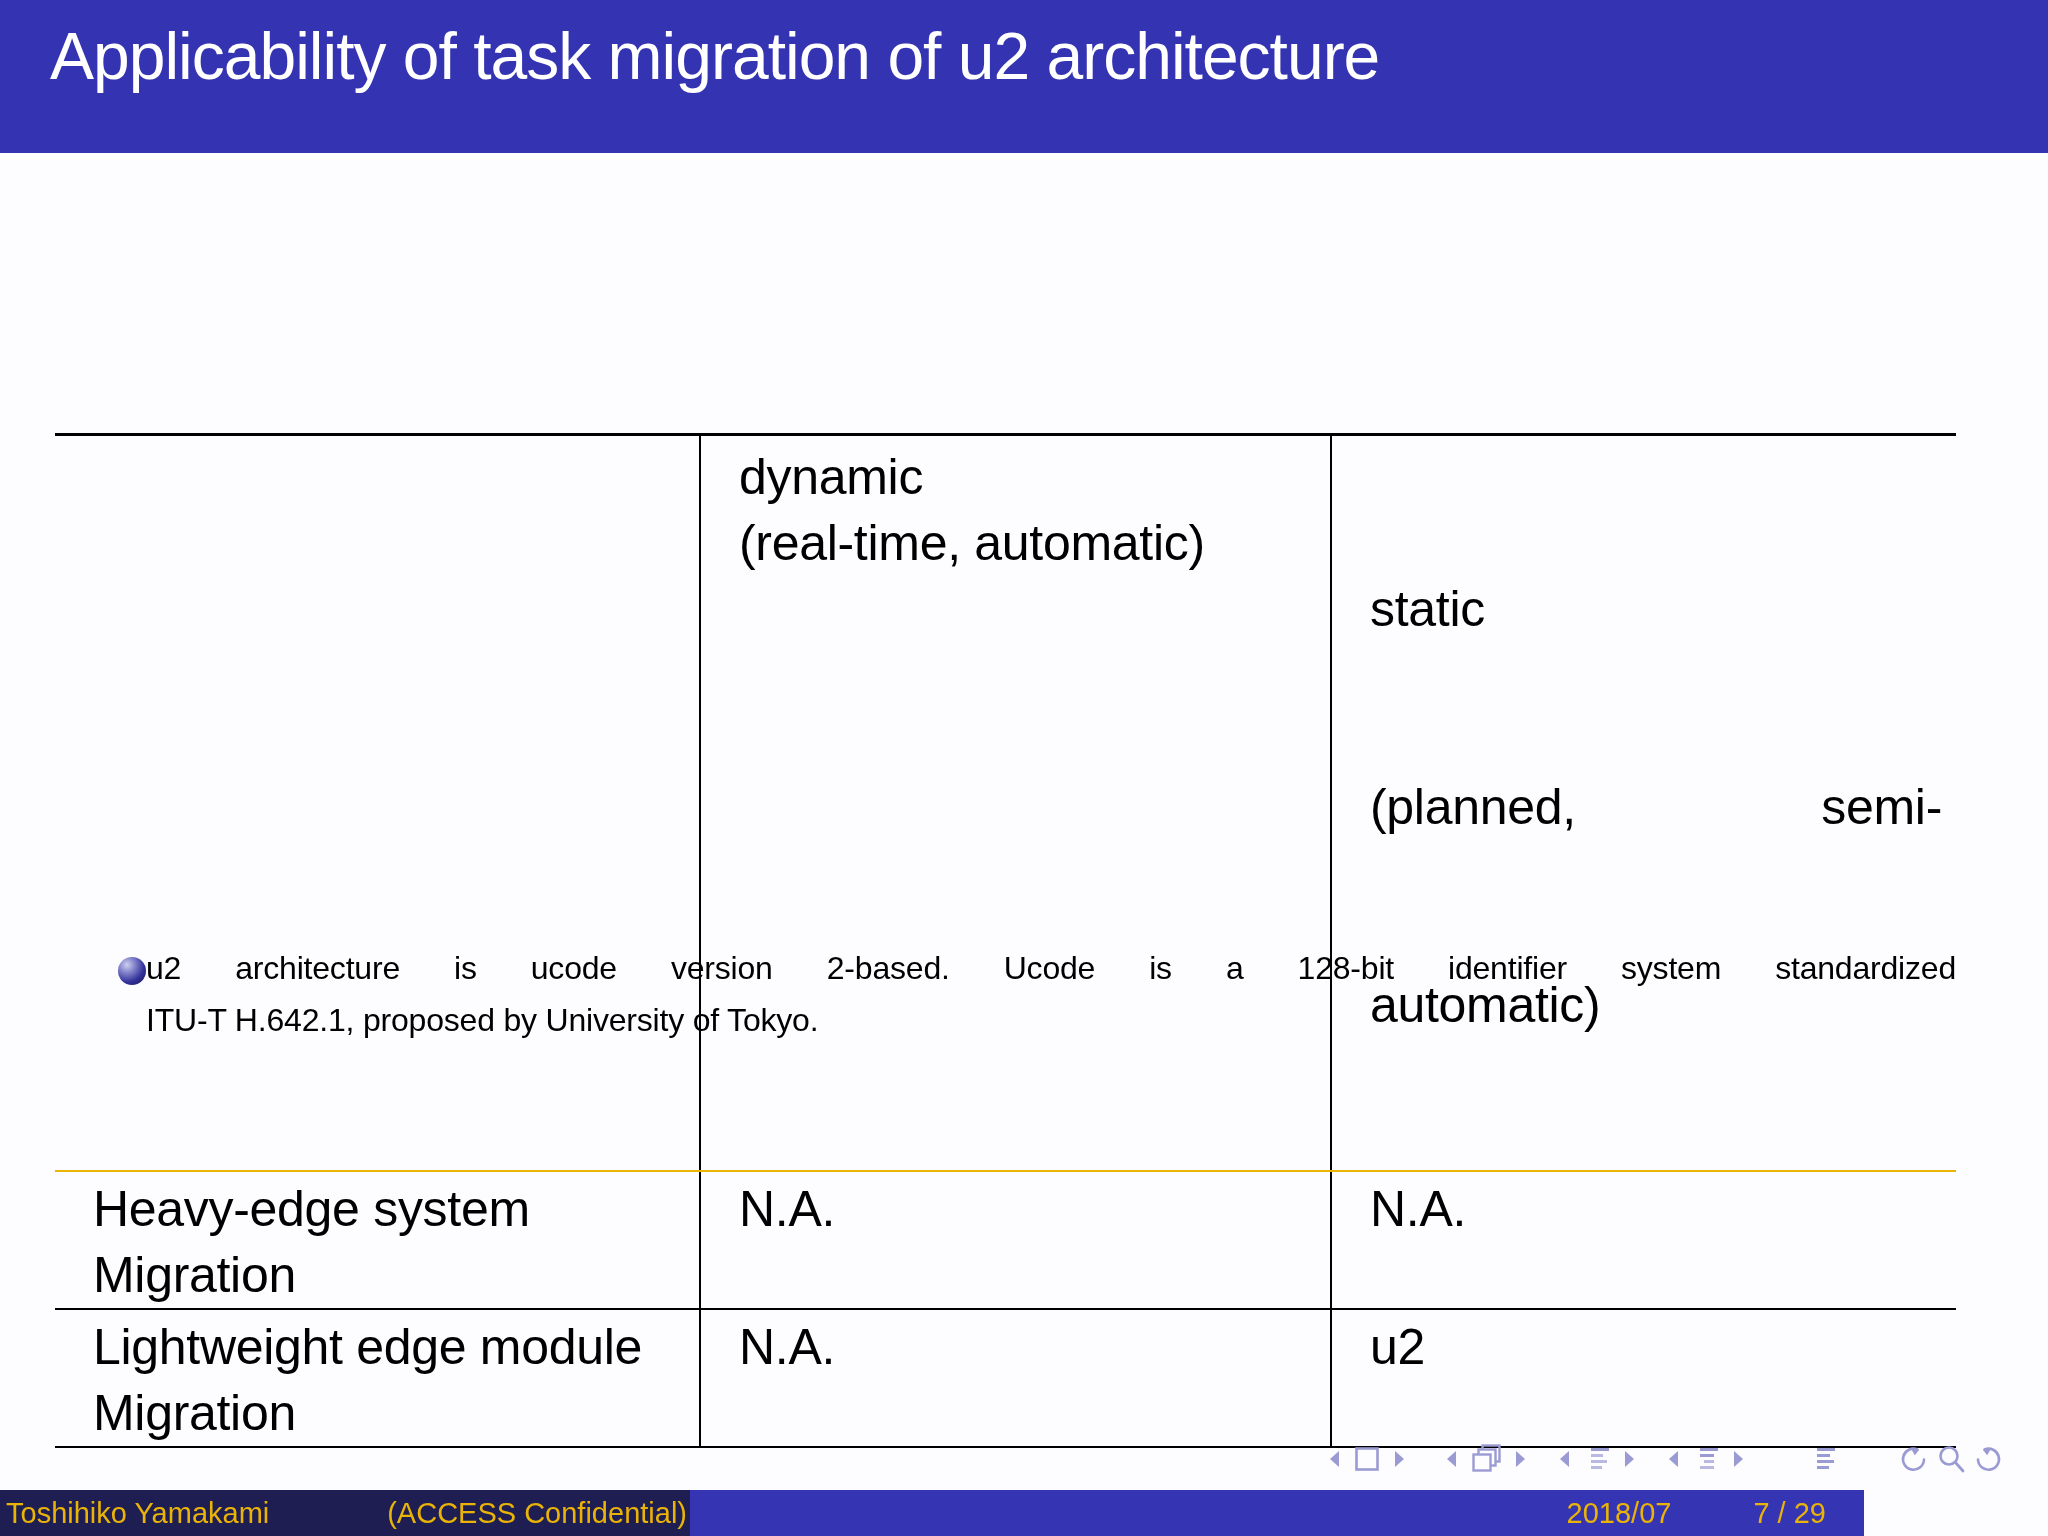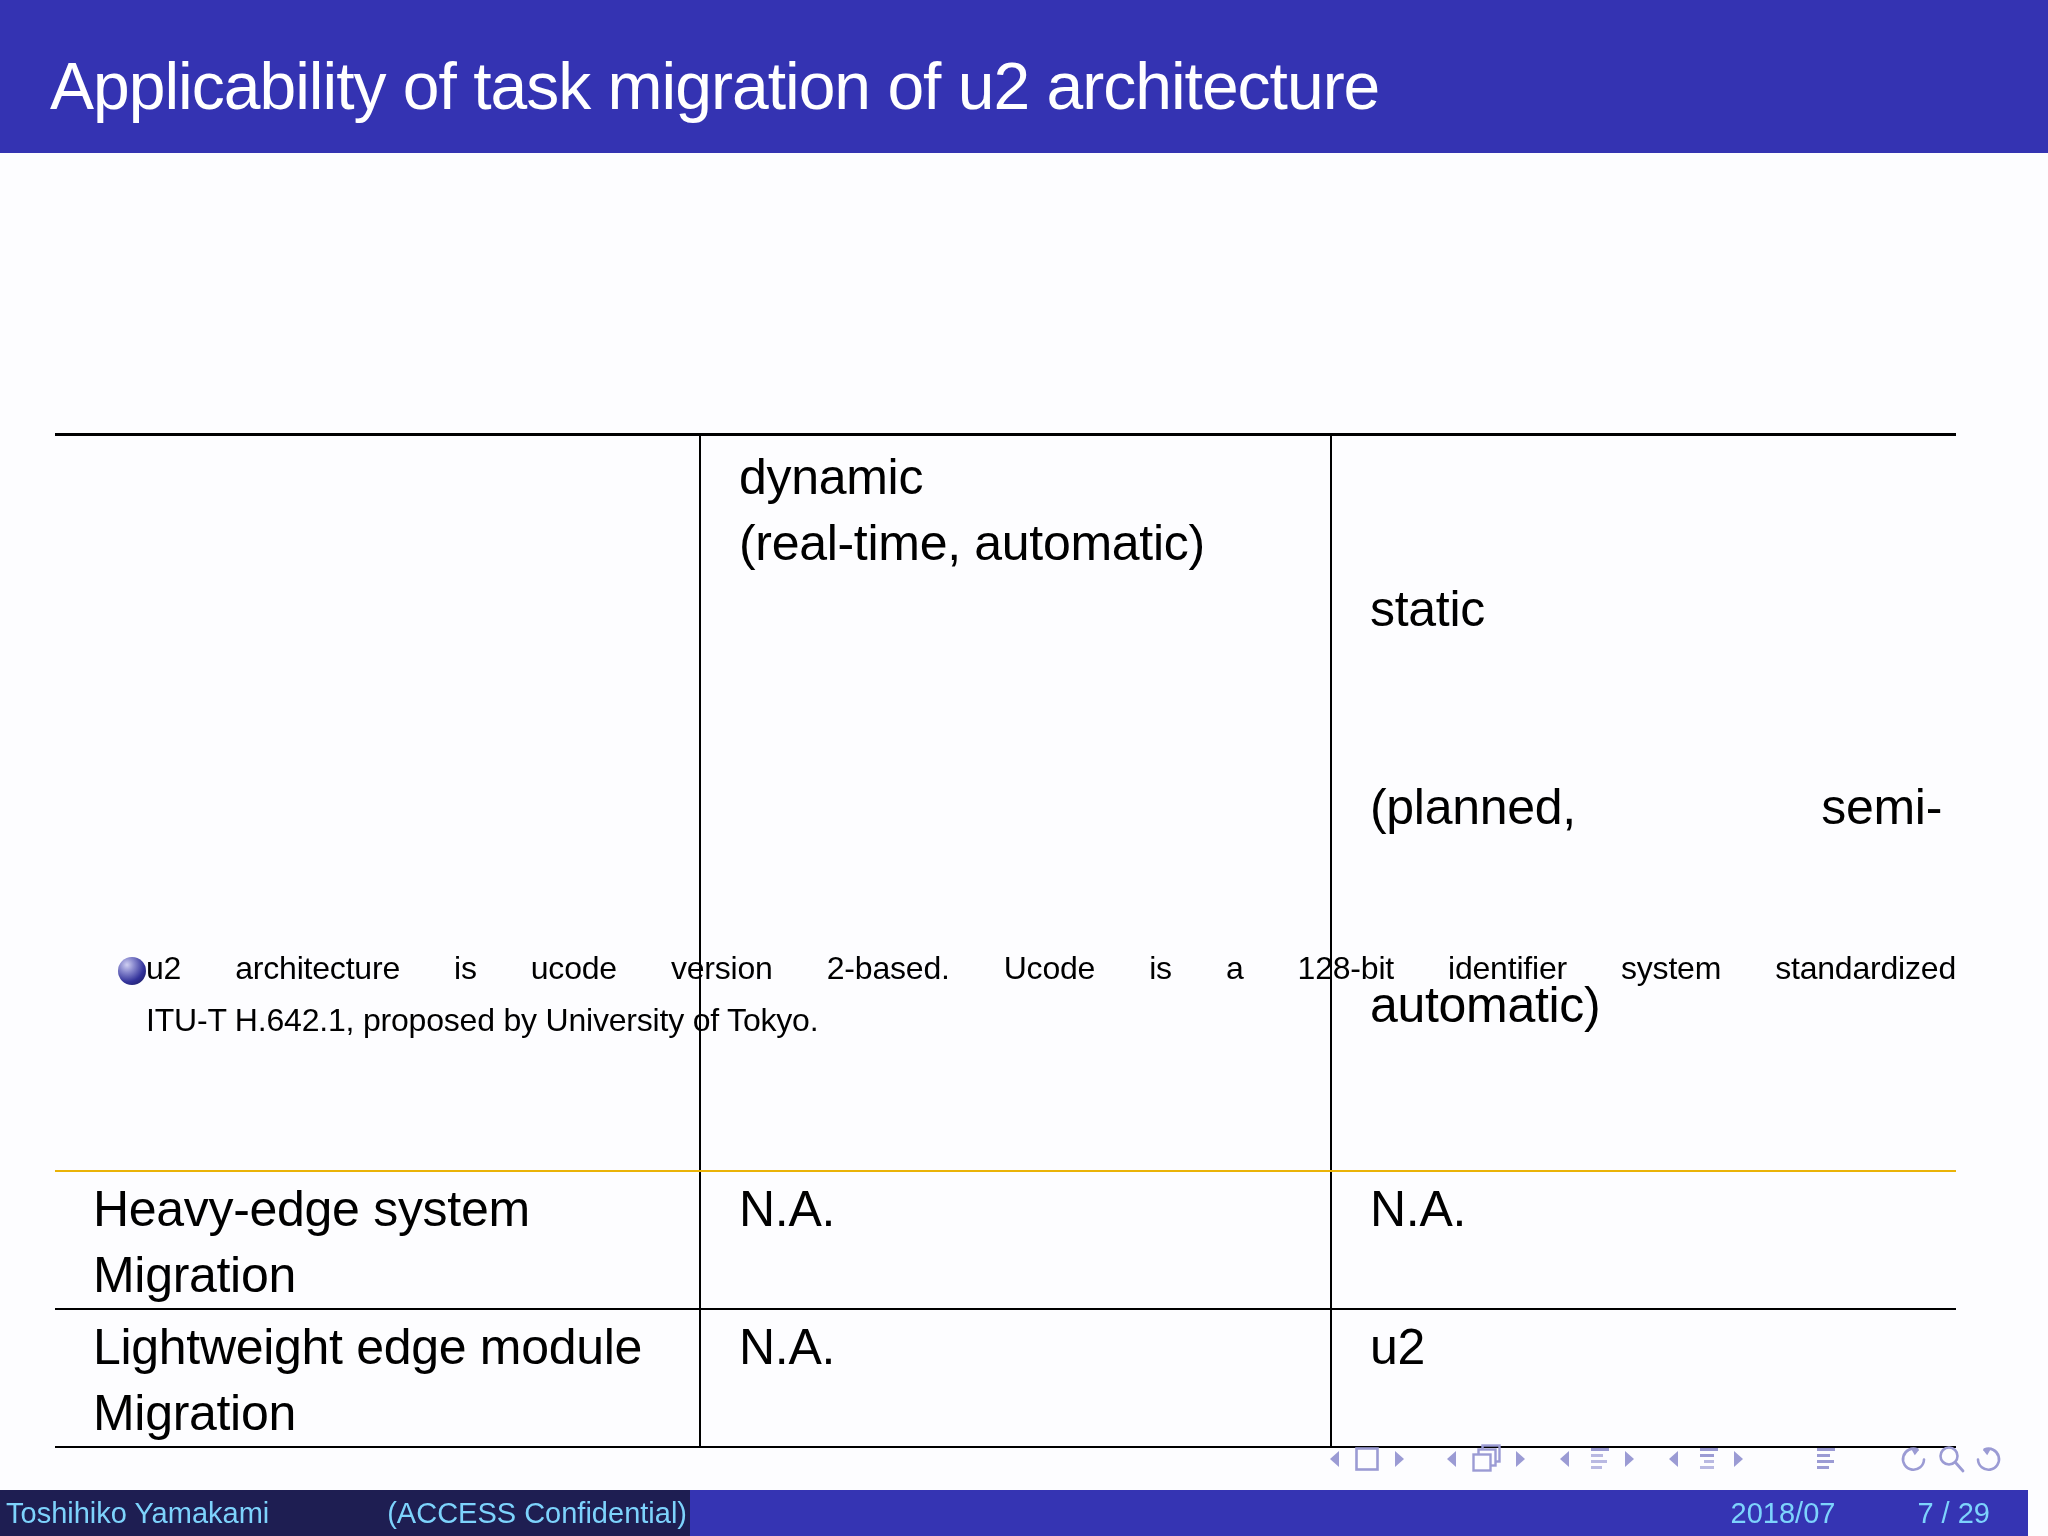--- a/index.html
+++ b/index.html
@@ -3,21 +3,21 @@
 <meta charset="utf-8">
 <style>
   html, body { margin:0; padding:0; background:#ffffff; }
   .slide {
     position:relative; width:2048px; height:1536px; overflow:hidden;
     font-family:"Liberation Sans", sans-serif; color:#000; background:#fdfdff;
   }
   
   .titlebar {
     position:absolute; left:0; top:0; width:2048px; height:153px;
-    background:#3433b2; display:flex; align-items:center;
+    background:#3433b2; display:flex; 
   }
   .titlebar h1 {
     margin:0 0 0 50px; padding-top:18px;
     font-size:66px; font-weight:normal; color:#ffffff; letter-spacing:-1px;
     white-space:nowrap;
   }
   
   .tbl-wrap { position:absolute; left:55px; top:433px; }
   table.applic {
     border-collapse:collapse; table-layout:fixed; width:1901px;
@@ -55,22 +55,22 @@
   .nav {
     position:absolute; left:1327px; top:1441px; height:36px;
     display:flex; align-items:center; color:#9b9bd4;
   }
   .nav svg { display:block; }
   .grp { display:flex; align-items:center; gap:13px; }
   .g2 { margin-left:37px; } .g3 { margin-left:29px; } .g4 { margin-left:29px; }
   .g5 { margin-left:63px; } .g6 { margin-left:58px; gap:9px; }
   
   .footer {
-    position:absolute; left:0; top:1490px; width:2028px; height:46px;
-    display:flex; color:#7dd3fc; font-size:29px;
+    position:absolute; left:0; top:1490px; width:1864px; height:46px;
+    display:flex; color:#eab308; font-size:29px;
   }
   .f-author {
     width:690px; background:#1e1e52; display:flex; align-items:center;
     justify-content:space-between; padding:0 3px 0 6px; box-sizing:border-box; white-space:nowrap;
   }
   .f-title {
     width:678px; background:#2b2b79; display:flex; align-items:center;
     padding-left:2px; box-sizing:border-box; white-space:nowrap; overflow:hidden;
   }
   .f-date {

